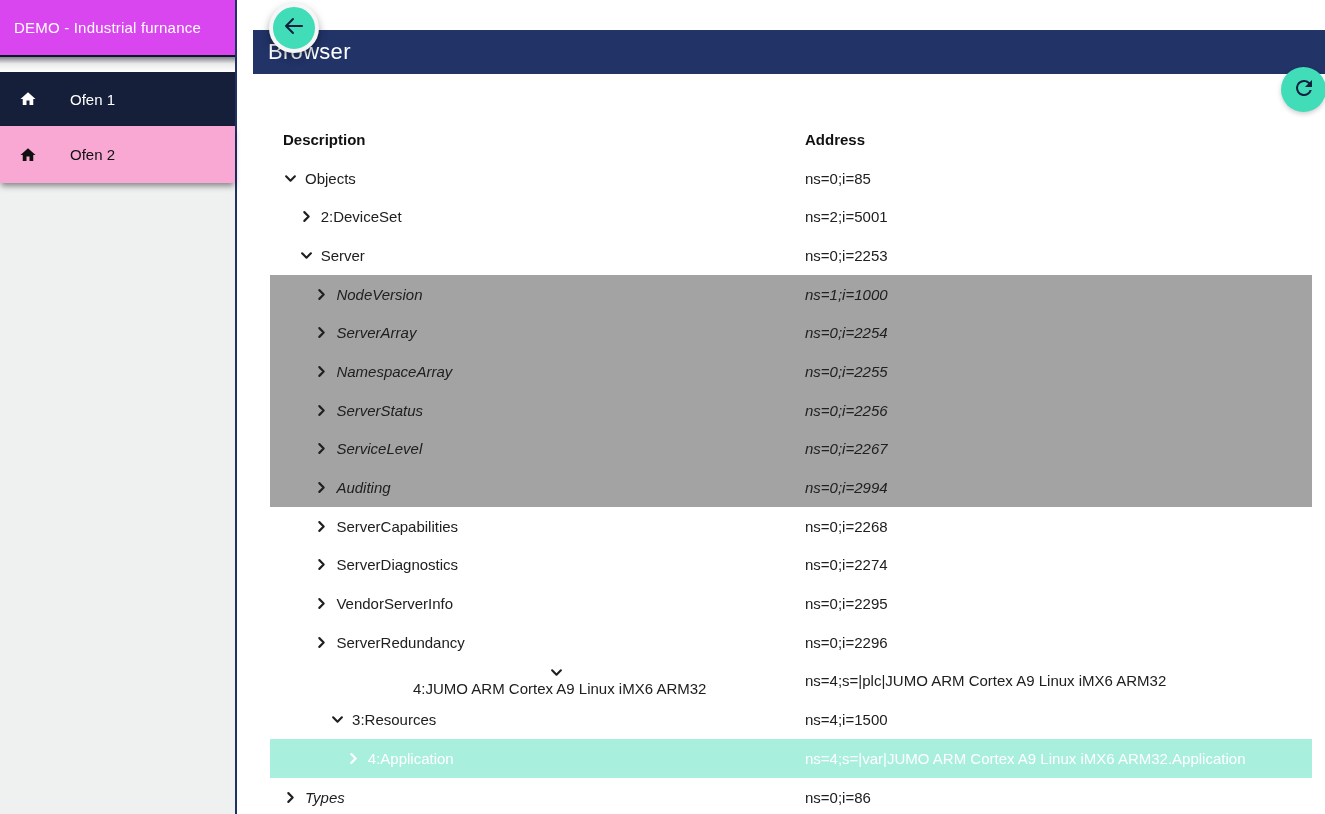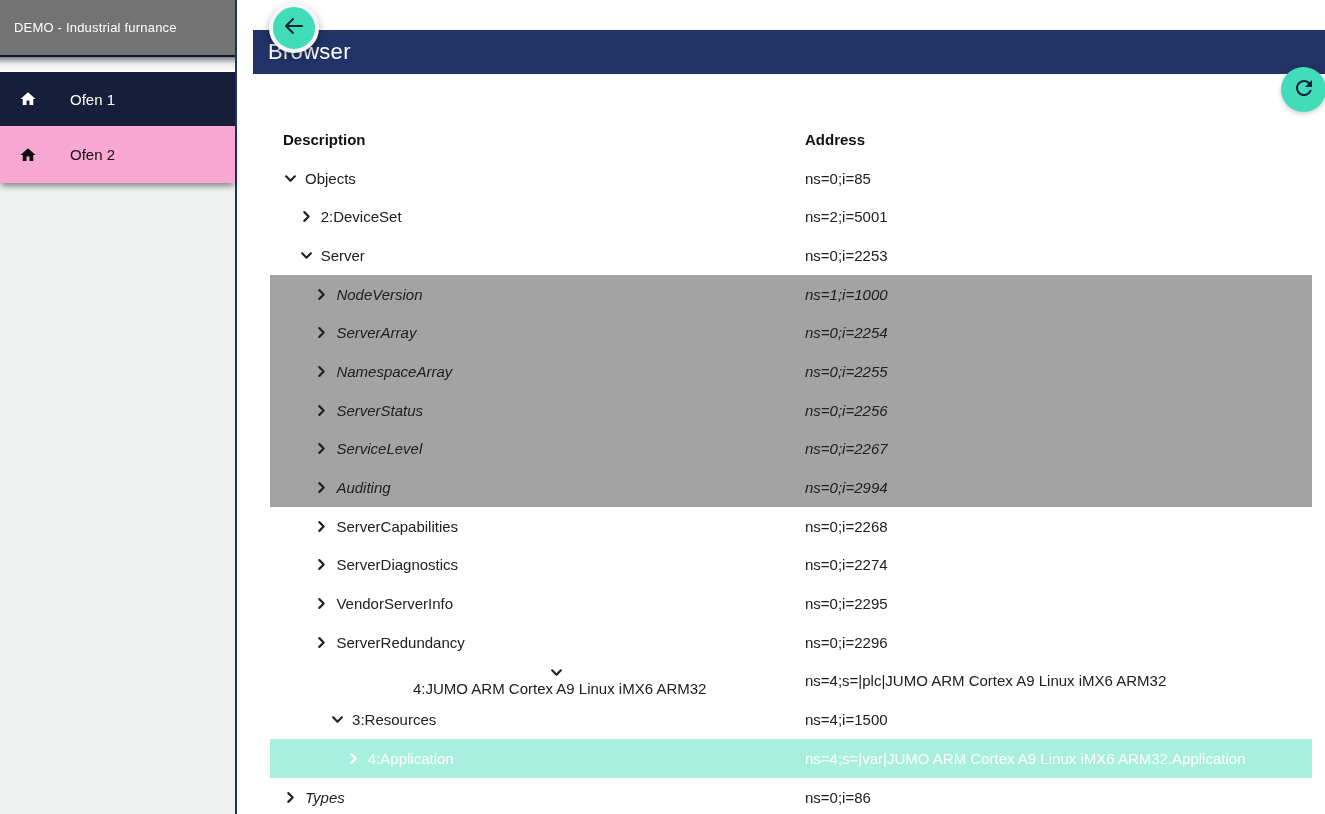--- a/index.html
+++ b/index.html
@@ -8,23 +8,23 @@
     background:#ffffff;
     font-family:"Liberation Sans",sans-serif;
     -webkit-font-smoothing:antialiased;
   }
   
   .sidebar{
     position:absolute;left:0;top:0;width:235px;height:814px;
     background:#EFF1F1;border-right:2px solid #203165;z-index:3;
   }
   .sidebar-header{
-    height:55px;background:#737373;color:#fff;
+    height:55px;background:#d946ef;color:#fff;
     display:flex;align-items:center;padding:0 14px;
-    font-size:13px;font-weight:500;letter-spacing:.2px;
+    font-size:15px;font-weight:500;letter-spacing:.2px;
     border-bottom:2px solid #0E1627;position:relative;z-index:3;
   }
   .sidebar-divider{
     height:15px;
     background:linear-gradient(to bottom,#7d838c 0%,#e9e9e9 45%,#ffffff 100%);
   }
   .nav-item{
     display:flex;align-items:center;gap:21px;
     padding-left:19px;font-size:15px;cursor:pointer;position:relative;
   }

